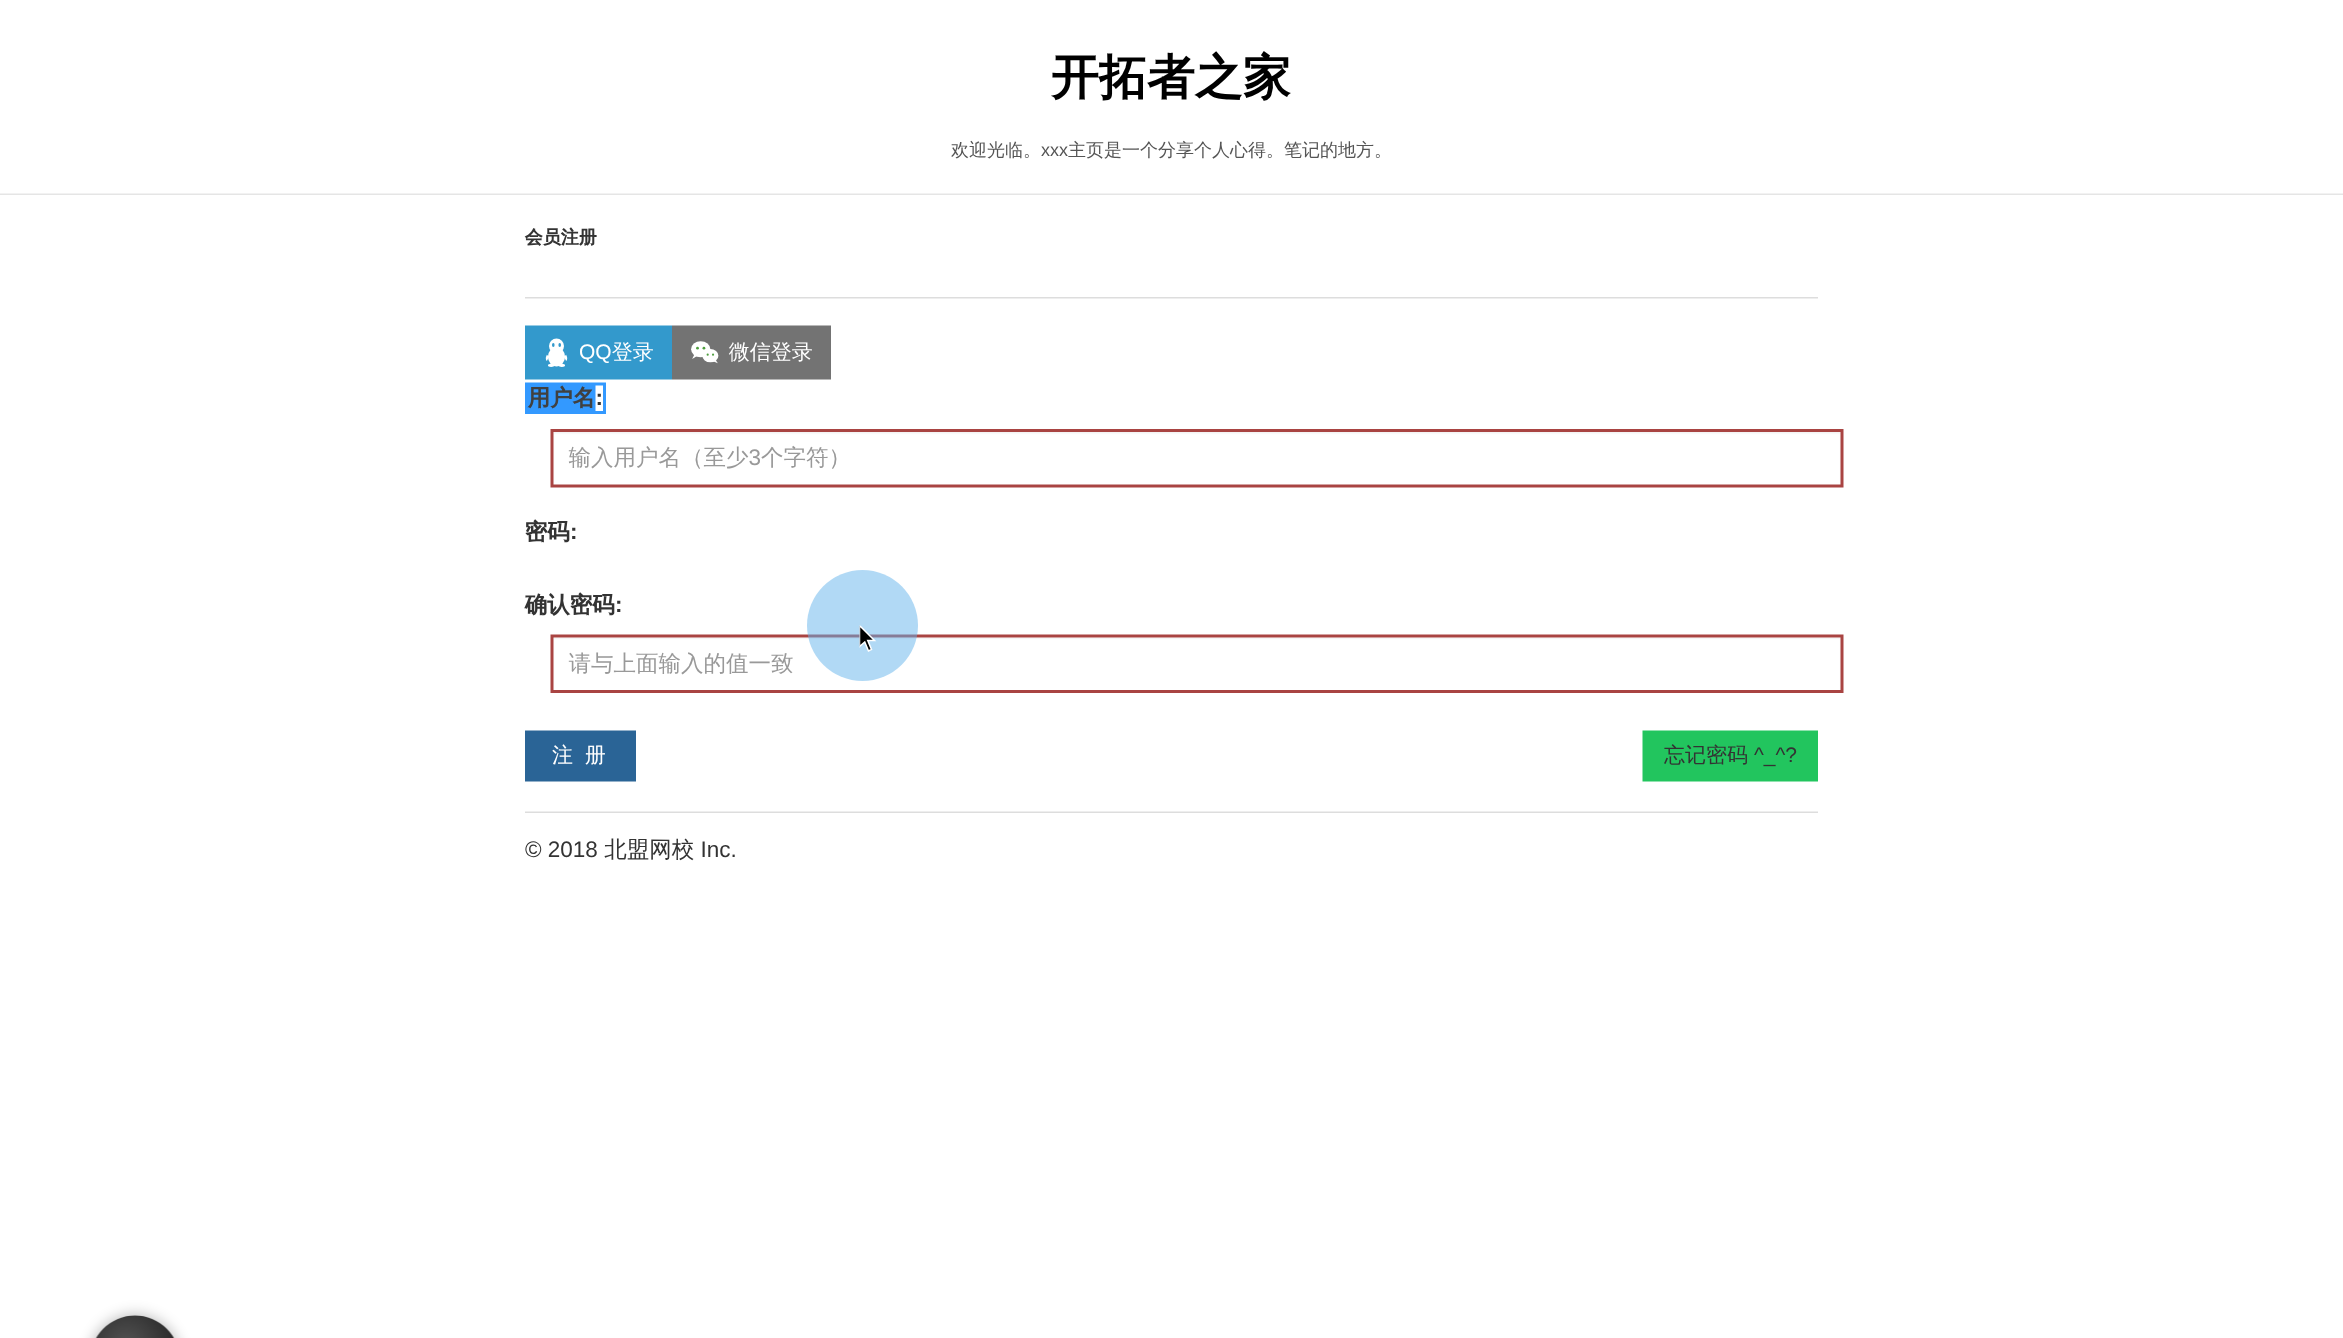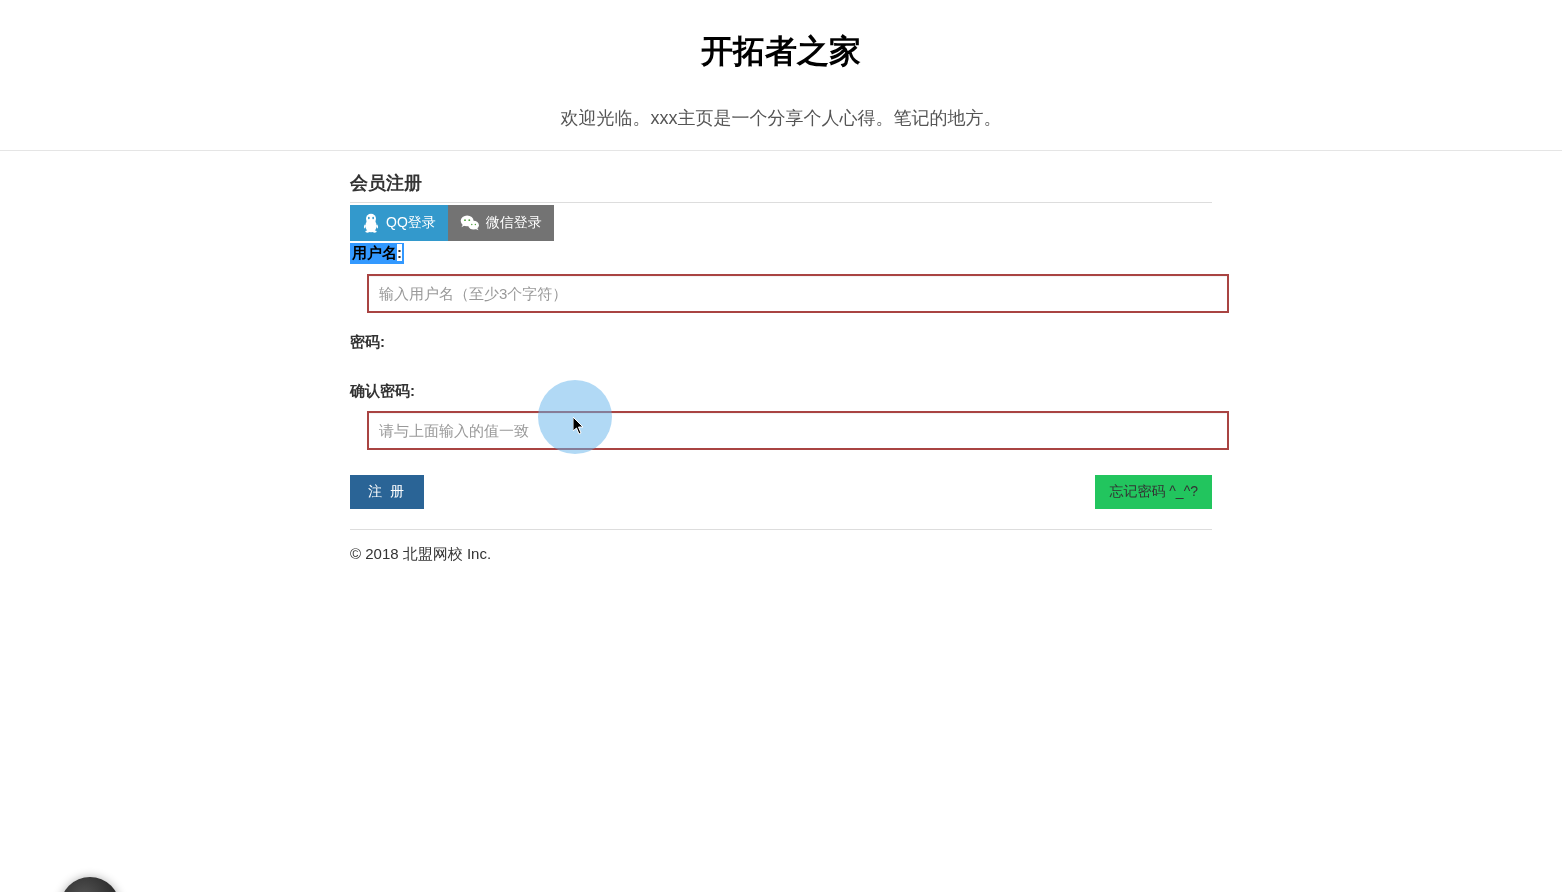--- a/index.html
+++ b/index.html
@@ -14,38 +14,38 @@
     }
     .header {
       text-align: center;
       padding: 30px 0 20px 0;
       border-bottom: 1px solid #e5e5e5;
     }
     .header h1 {
       font-size: 32px;
       font-weight: bold;
       color: #000;
-      margin-bottom: 32px;
+      margin-bottom: 18px;
     }
     .header .subtitle {
-      font-size: 18px;
+      font-size: 12px;
       color: #555;
     }
     .container {
       width: 862px;
       margin: 0 auto;
       padding-top: 20px;
     }
     .page-heading {
-      font-size: 18px;
+      font-size: 12px;
       font-weight: bold;
       color: #333;
-      padding-bottom: 7px;
+      padding-bottom: 31px;
       border-bottom: 1px solid #ddd;
-      margin-bottom: 2px;
+      margin-bottom: 18px;
     }
     .social-row {
       display: flex;
       gap: 0;
       margin-bottom: 2px;
     }
     .social-btn {
       display: inline-flex;
       align-items: center;
       padding: 8px 12px;
@@ -74,21 +74,21 @@
     }
     .field-label {
       font-size: 15px;
       font-weight: bold;
       color: #333;
       display: inline-block;
       margin-bottom: 10px;
     }
     .field-label.highlighted {
       background: #3399ff;
-      color: #000000;
+      color: #404040;
       padding: 1px 2px;
     }
     .field-label.highlighted::after {
       content: ":";
       background: #fff;
       color: #333;
     }
     .text-input {
       width: 100%;
       padding: 9px 10px;

